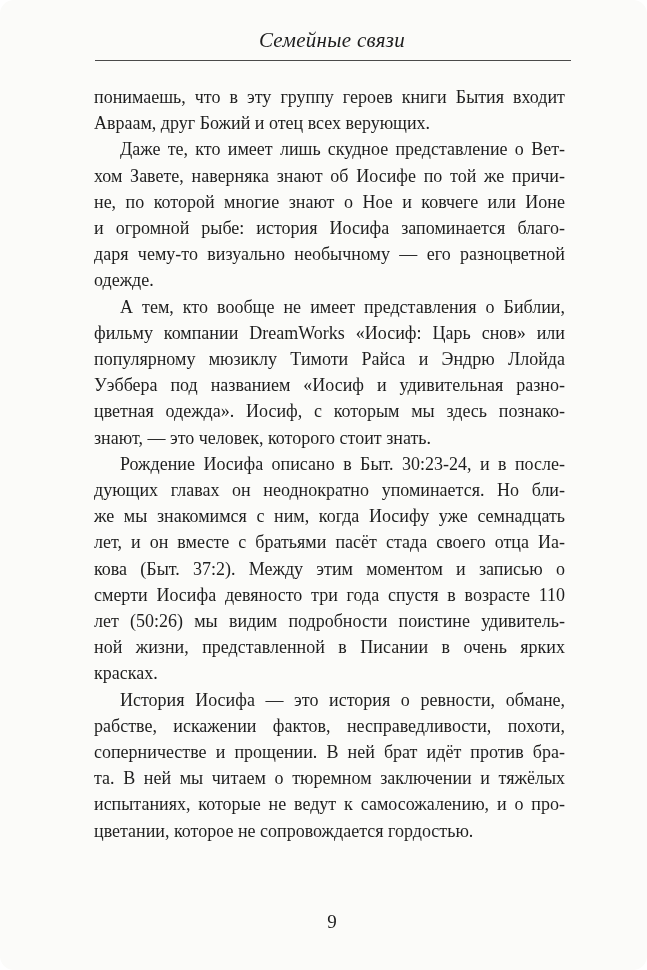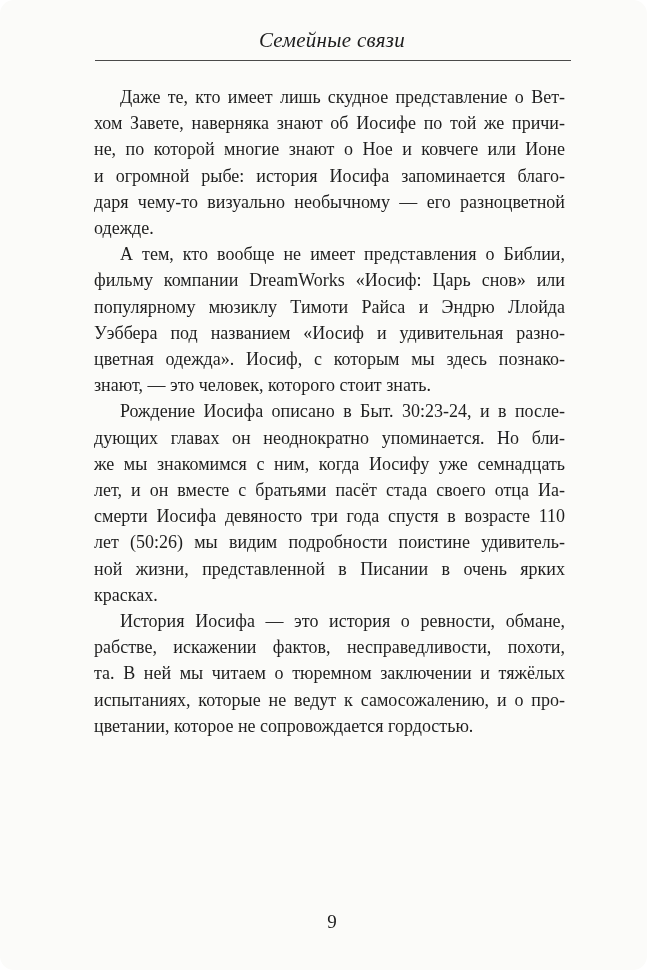--- a/index.html
+++ b/index.html
@@ -67,20 +67,24 @@
     line-height: 24px;
   }
 </style>
 </head>
 <body>
 
 <div class="page" style="--bg: #fbfbf9; --text: #1e1e1e; --rule: #4a4a4a;">
   <div class="running-header">Семейные связи</div>
   <div class="header-rule"></div>
   <div class="body-text" id="body-text">
+      <div class="paragraph">
+        <div class="text-line first">понимаешь, что в эту группу героев книги Бытия входит</div>
+        <div class="text-line last">Авраам, друг Божий и отец всех верующих.</div>
+      </div>
       <div class="paragraph indent">
         <div class="text-line first">Даже те, кто имеет лишь скудное представление о Вет-</div>
         <div class="text-line">хом Завете, наверняка знают об Иосифе по той же причи-</div>
         <div class="text-line">не, по которой многие знают о Ное и ковчеге или Ионе</div>
         <div class="text-line">и огромной рыбе: история Иосифа запоминается благо-</div>
         <div class="text-line">даря чему-то визуально необычному — его разноцветной</div>
         <div class="text-line last">одежде.</div>
       </div>
       <div class="paragraph indent">
         <div class="text-line first">А тем, кто вообще не имеет представления о Библии,</div>
@@ -88,27 +92,29 @@
         <div class="text-line">популярному мюзиклу Тимоти Райса и Эндрю Ллойда</div>
         <div class="text-line">Уэббера под названием «Иосиф и удивительная разно-</div>
         <div class="text-line">цветная одежда». Иосиф, с которым мы здесь познако-</div>
         <div class="text-line last">знают, — это человек, которого стоит знать.</div>
       </div>
       <div class="paragraph indent">
         <div class="text-line first">Рождение Иосифа описано в Быт. 30:23-24, и в после-</div>
         <div class="text-line">дующих главах он неоднократно упоминается. Но бли-</div>
         <div class="text-line">же мы знакомимся с ним, когда Иосифу уже семнадцать</div>
         <div class="text-line">лет, и он вместе с братьями пасёт стада своего отца Иа-</div>
+        <div class="text-line">кова (Быт. 37:2). Между этим моментом и записью о</div>
         <div class="text-line">смерти Иосифа девяносто три года спустя в возрасте 110</div>
         <div class="text-line">лет (50:26) мы видим подробности поистине удивитель-</div>
         <div class="text-line">ной жизни, представленной в Писании в очень ярких</div>
         <div class="text-line last">красках.</div>
       </div>
       <div class="paragraph indent">
         <div class="text-line first">История Иосифа — это история о ревности, обмане,</div>
         <div class="text-line">рабстве, искажении фактов, несправедливости, похоти,</div>
+        <div class="text-line">соперничестве и прощении. В ней брат идёт против бра-</div>
         <div class="text-line">та. В ней мы читаем о тюремном заключении и тяжёлых</div>
         <div class="text-line">испытаниях, которые не ведут к самосожалению, и о про-</div>
         <div class="text-line last">цветании, которое не сопровождается гордостью.</div>
       </div>
     </div>
   <div class="page-number">9</div>
 </div>
 
 </body></html>

